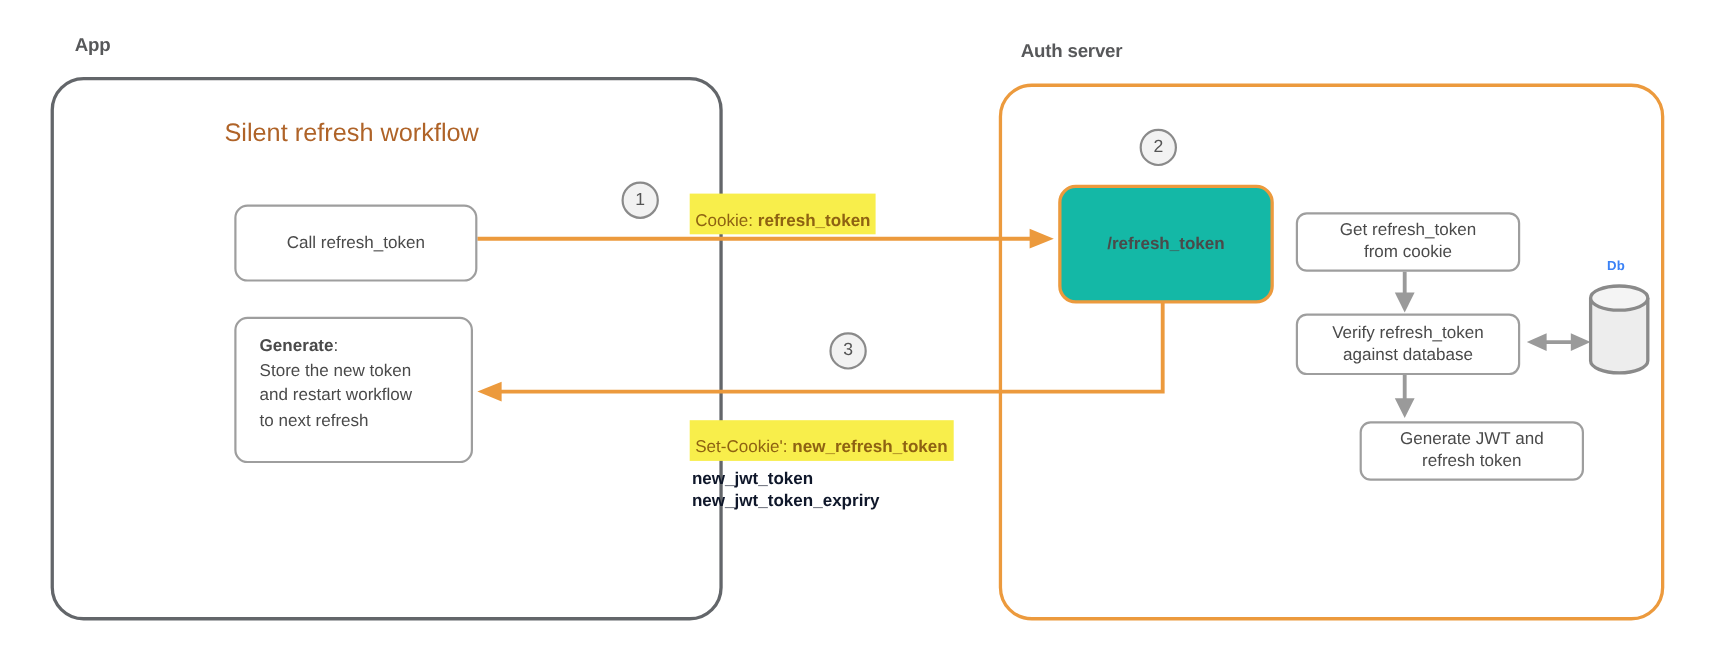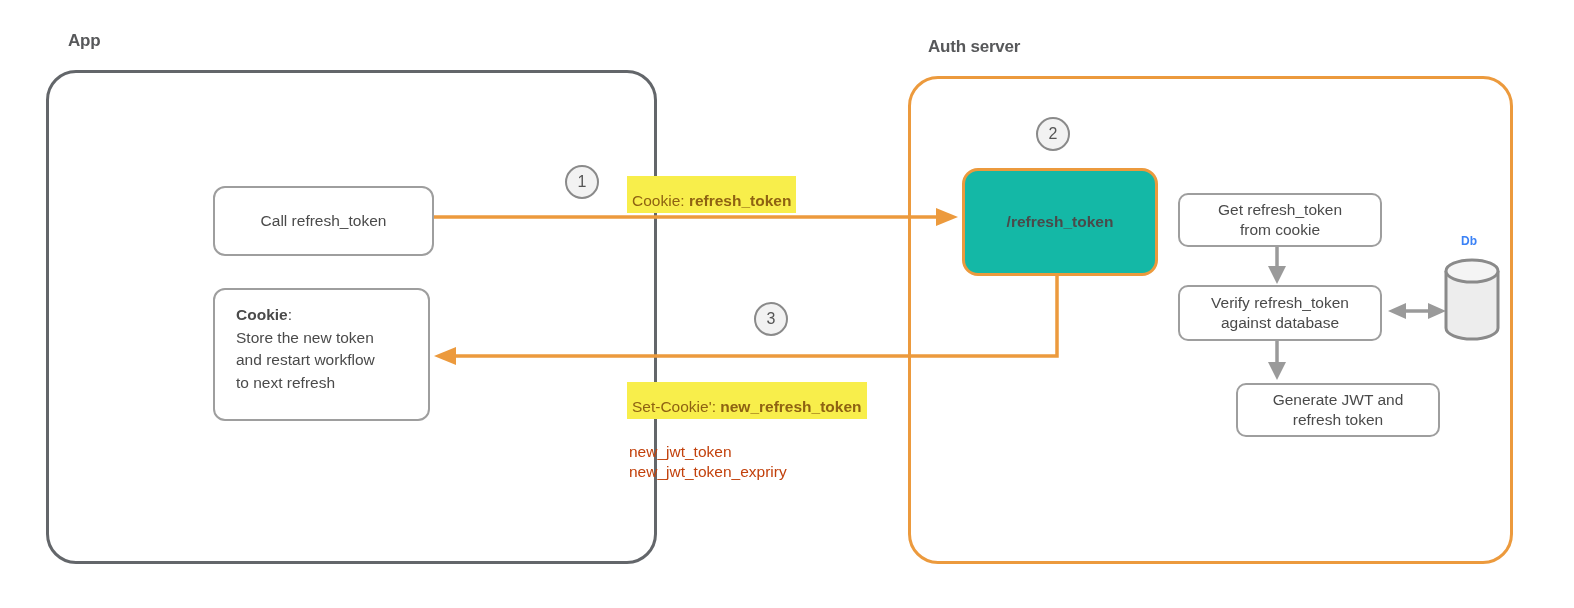--- a/index.html
+++ b/index.html
@@ -21,37 +21,38 @@
   .node.success{align-items:flex-start;justify-content:flex-start;text-align:left;
         padding:14px 10px 0 21px;box-sizing:border-box;line-height:22.5px;}
 
   .step-circle{position:absolute;width:30px;height:30px;border-radius:50%;
         border:2px solid #8a8a8a;background:#f2f2f2;display:flex;align-items:center;
         justify-content:center;font-size:16px;color:#555;}
 
   .hl{position:absolute;background:#F8EE4B;color:#8E6212;font-size:15.5px;
       padding:16px 5px 3px 5px;white-space:nowrap;}
   .hl .b{font-weight:bold;}
-  .jwt{position:absolute;color:#c2410c;font-weight:normal;font-size:15.5px;line-height:20px;white-space:nowrap;margin-top:16px;}
+  .jwt{position:absolute;color:#0f172a;font-weight:bold;font-size:15.5px;line-height:20px;white-space:nowrap;}
 
   .db-label{font-size:12px;font-weight:bold;color:#3b82f6;}
   svg{position:absolute;left:0;top:0;pointer-events:none;}
   .bold{font-weight:bold;}
 </style>
 </head>
 <body>
 
 <div class="canvas">
 
   <div class="abs frame-label" style="left:68px;top:31px;">App</div>
   <div class="abs frame-label" style="left:928px;top:37px;">Auth server</div>
 
   <div class="frame app" style="left:46px;top:70px;width:605px;height:488px;"></div>
   <div class="frame auth" style="left:908px;top:76px;width:599px;height:482px;"></div>
 
+  <div class="abs title" style="left:204px;top:107px;">Silent refresh workflow</div>
 
   <svg width="1574" height="608" viewBox="0 0 1574 608">
 
     <g>
       <line x1="434" y1="217" x2="938" y2="217" stroke="#EC9A3D" stroke-width="3.5"></line>
       <polygon points="958,217 936,208 936,226" fill="#EC9A3D"></polygon>
     </g>
 
     <g>
       <path d="M1057,270 L1057,356 L452,356" fill="none" stroke="#EC9A3D" stroke-width="3.5"></path>
@@ -73,21 +74,21 @@
       <polygon points="1388,311 1406,303 1406,319" fill="#9A9A9A"></polygon>
       <polygon points="1446,311 1428,303 1428,319" fill="#9A9A9A"></polygon>
     </g>
   </svg>
 
   <div class="node" style="left:213px;top:186px;width:217px;height:66px;">
     <span>Call refresh_token</span>
   </div>
 
   <div class="node success" style="left:213px;top:288px;width:217px;height:133px;">
-    <span><span class="bold">Cookie</span><span>:</span></span>
+    <span><span class="bold">Generate</span><span>:</span></span>
     <span>Store the new token</span>
     <span>and restart workflow</span>
     <span>to next refresh</span>
   </div>
 
   <div class="node endpoint" style="left:962px;top:168px;width:190px;height:102px;">
     <span>/refresh_token</span>
   </div>
 
   <div class="node" style="left:1178px;top:193px;width:200px;height:50px;border-radius:10px;">

